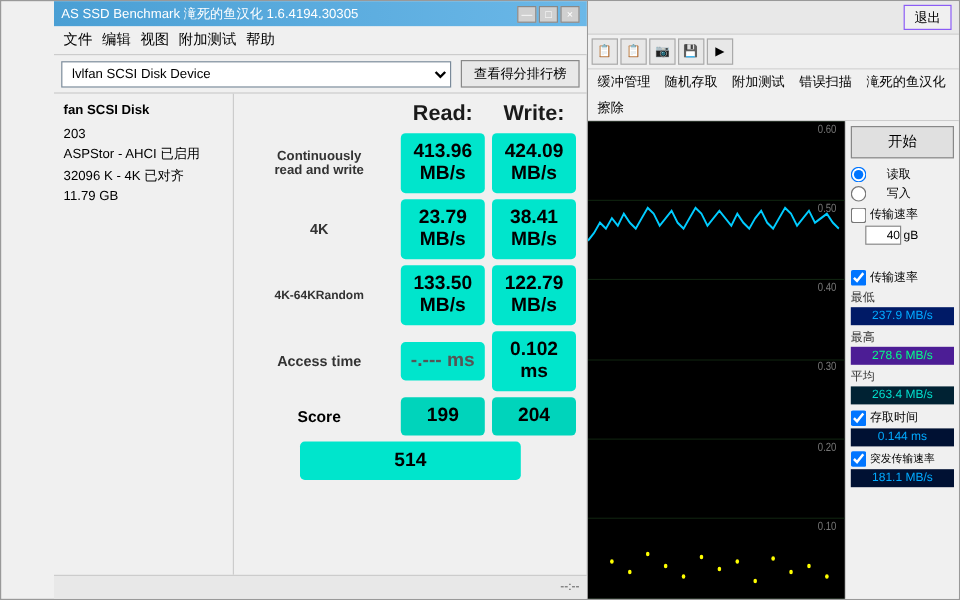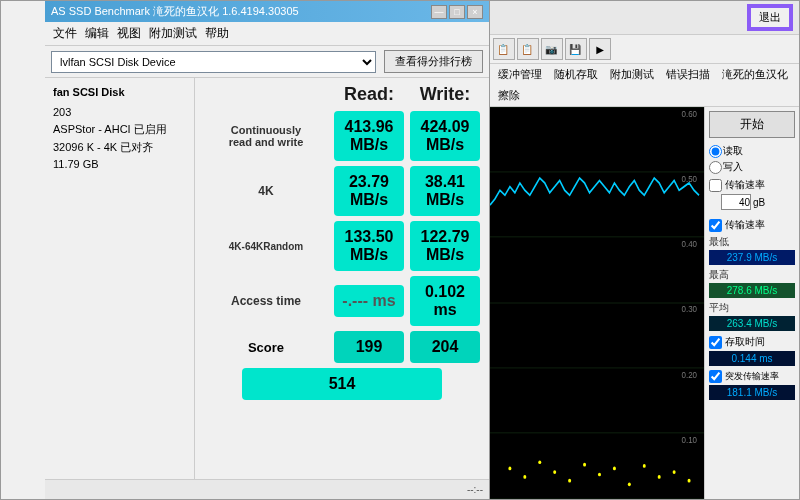--- a/index.html
+++ b/index.html
@@ -183,21 +183,21 @@
       margin-top: 5px;
     }
 
     .score-total {
       background: #00e5cc;
       border-radius: 4px;
       text-align: center;
       padding: 7px 30px;
       font-size: 16px;
       font-weight: bold;
-      width: 200px;
+      width: 184px;
     }
 
     .bottom-bar {
       padding: 4px 6px;
       background: #e8e8e8;
       border-top: 1px solid #ccc;
       font-size: 10px;
       color: #555;
       display: flex;
       justify-content: flex-end;
@@ -218,21 +218,21 @@
       background: #e8e8e8;
       border-bottom: 1px solid #ccc;
       padding: 3px 6px;
       display: flex;
       justify-content: flex-end;
       gap: 4px;
     }
 
     .right-btn {
       background: #f0f0f0;
-      border: 4px solid #8b5cf6;
+      border: 1px solid #8b5cf6;
       padding: 2px 8px;
       font-size: 11px;
       cursor: pointer;
     }
 
     .right-toolbar {
       display: flex;
       flex-wrap: wrap;
       gap: 2px;
       padding: 3px;
@@ -307,36 +307,36 @@
       text-align: center;
     }
 
     .radio-group {
       margin-bottom: 4px;
     }
 
     .radio-item {
       display: flex;
       align-items: flex-end;
-      gap: 1px;
+      gap: 17px;
       margin-bottom: 2px;
     }
 
     .checkbox-item {
       display: flex;
       align-items: center;
       gap: 3px;
       margin-bottom: 2px;
     }
 
     .gb-input-row {
       display: flex;
       align-items: center;
       gap: 2px;
-      margin-bottom: 8px;
+      margin-bottom: 20px;
       margin-left: 12px;
     }
 
     .gb-input {
       width: 30px;
       height: 16px;
       font-size: 10px;
       text-align: right;
       border: 1px solid #888;
     }
@@ -344,21 +344,21 @@
     .stat-box {
       background: #001a66;
       color: #00aaff;
       padding: 2px 4px;
       font-size: 10px;
       margin-bottom: 3px;
       text-align: center;
     }
 
     .stat-box.green {
-      background: #14532d;
+      background: #4c1d95;
       color: #00ff88;
     }
 
     .stat-box.cyan {
       background: #002233;
       color: #00ddcc;
     }
 
     .stat-section-title {
       font-size: 10px;

